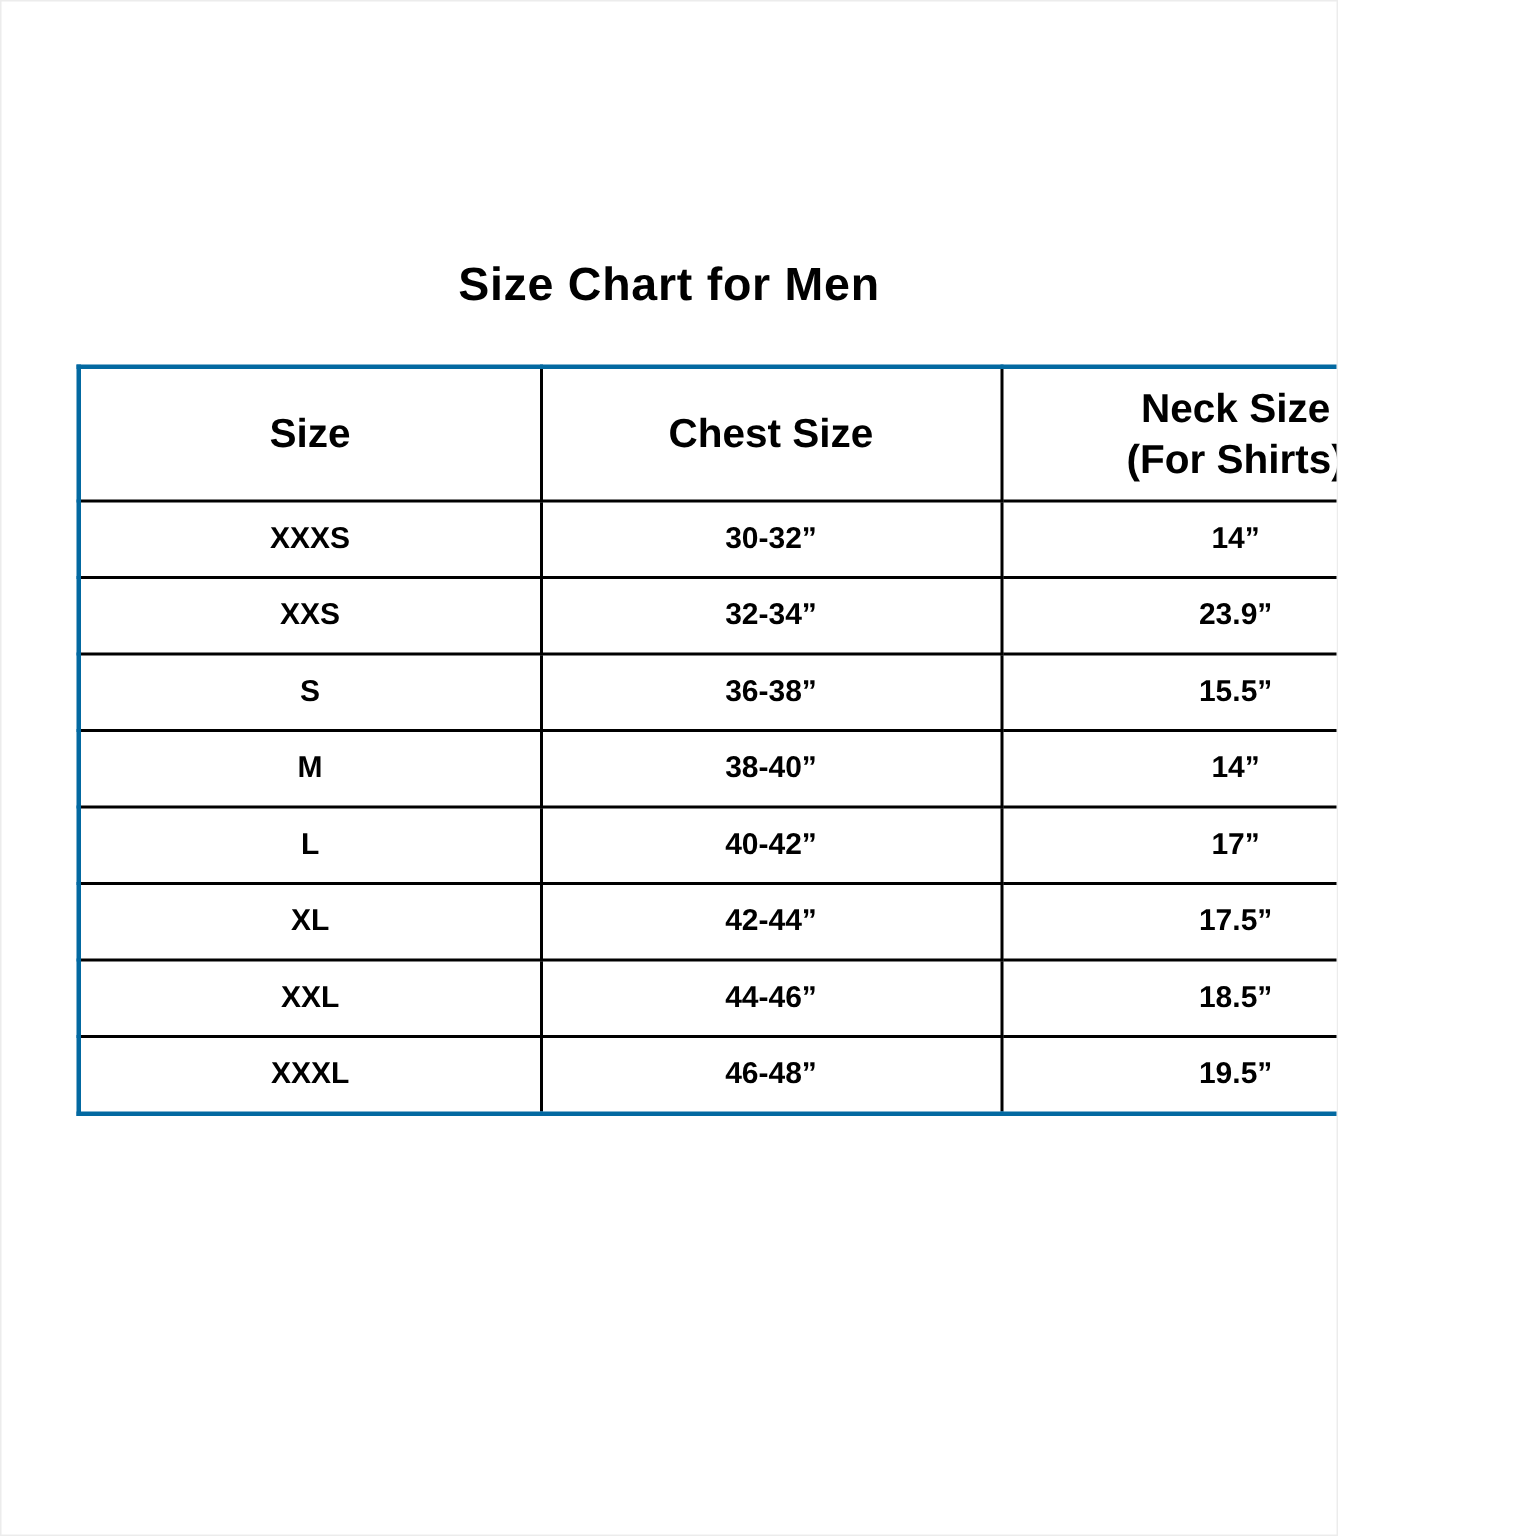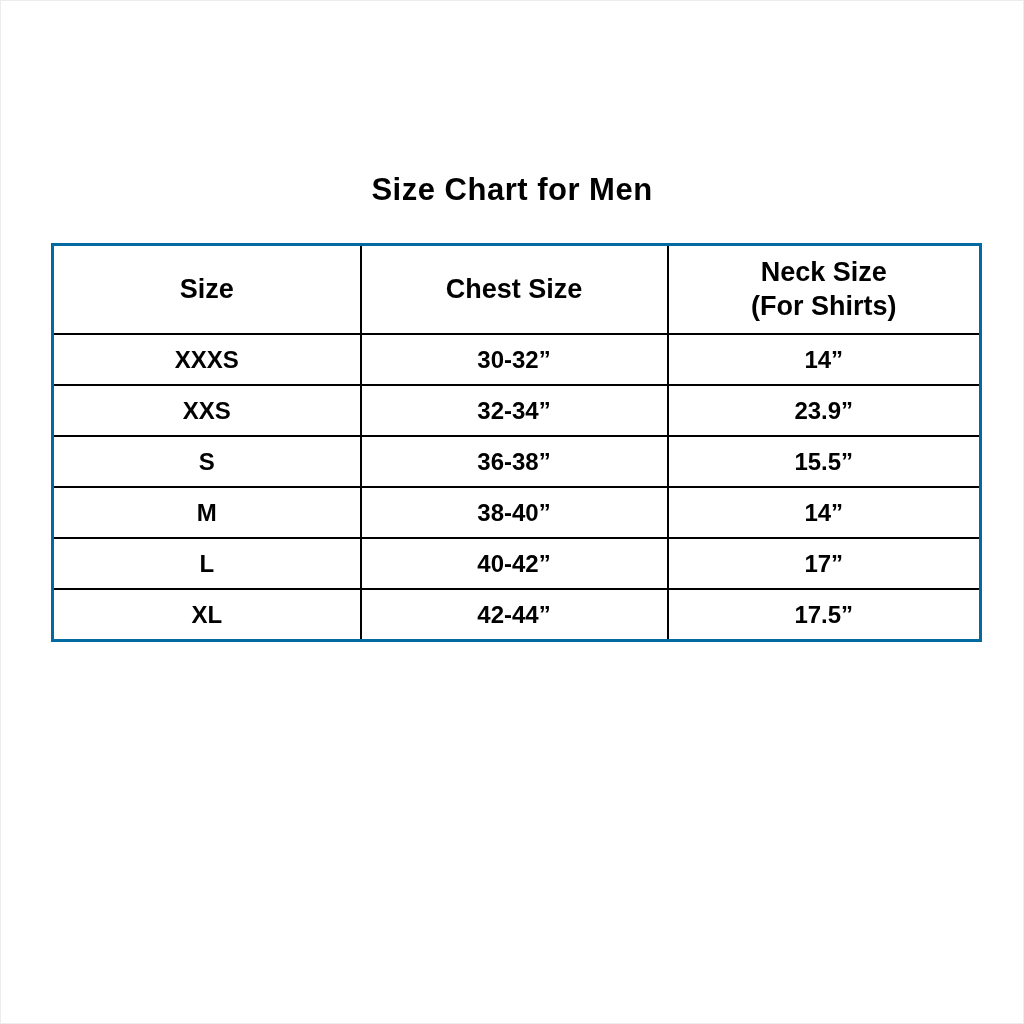--- a/index.html
+++ b/index.html
@@ -3,21 +3,21 @@
 <meta charset="utf-8">
 <style>
   html, body {
     margin: 0;
     padding: 0;
     background: #ffffff;
     font-family: "Liberation Sans", sans-serif;
   }
   .page {
     position: relative;
-    width: 1024px;
+    width: 892px;
     height: 1024px;
     background: #ffffff;
     box-sizing: border-box;
     border: 1px solid #ececec;
     overflow: hidden;
   }
   .title {
     position: absolute;
     top: 170px;
     left: 0;
@@ -50,21 +50,21 @@
     padding: 0;
   }
   .size-table th {
     height: 87px;
     font-size: 27px;
     line-height: 1.25;
     white-space: pre-line;
   }
   .size-table td {
     height: 49px;
-    font-size: 24px;
+    font-size: 20px;
   }
 </style>
 </head>
 <body>
 
 <div class="page">
 
   <h1 class="title">Size Chart for Men</h1>
 
   <table class="size-table">
@@ -105,16 +105,26 @@
         <tr>
     <td>L</td>
     <td>40-42”</td>
     <td>17”</td>
   </tr>
         <tr>
     <td>XL</td>
     <td>42-44”</td>
     <td>17.5”</td>
   </tr>
+        <tr>
+    <td>XXL</td>
+    <td>44-46”</td>
+    <td>18.5”</td>
+  </tr>
+        <tr>
+    <td>XXXL</td>
+    <td>46-48”</td>
+    <td>19.5”</td>
+  </tr>
       </tbody>
   </table>
 
 </div>
 
 </body></html>

